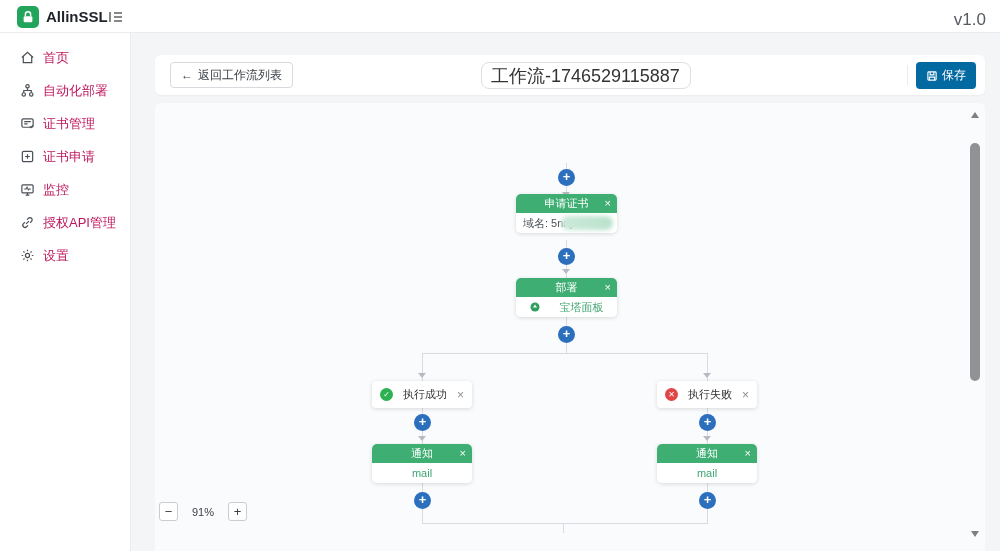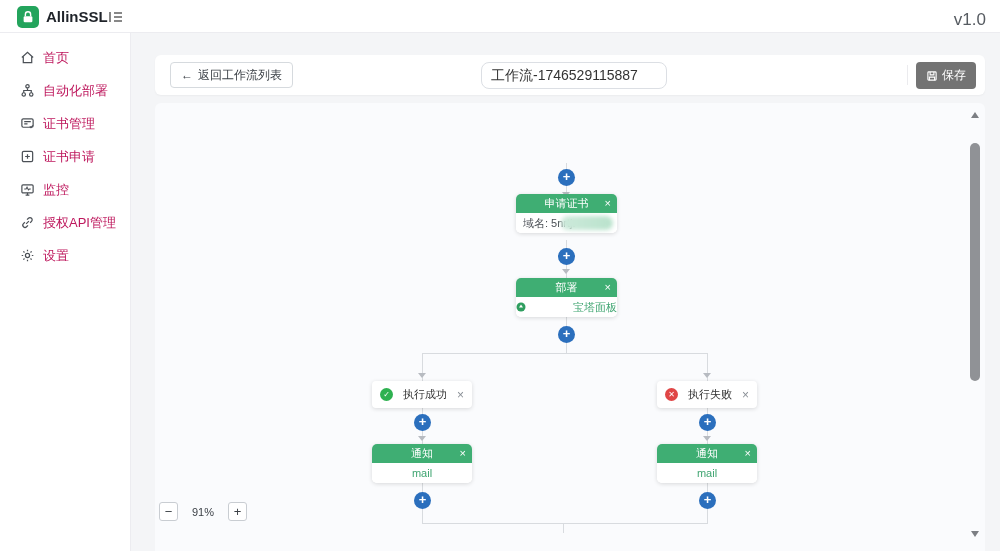--- a/index.html
+++ b/index.html
@@ -23,26 +23,26 @@
   .nav-item svg { margin-right:8px; flex:0 0 auto; }
 
   
   .main { position:absolute; left:131px; top:33px; width:869px; height:518px; background:#f4f5f7; }
 
   .toolbar { position:absolute; left:24px; top:22px; width:830px; height:40px;
     background:#fff; border-radius:6px; box-shadow:0 1px 2px rgba(0,0,0,.04); }
   .back-btn { position:absolute; left:15px; top:7px; height:26px; padding:0 10px;
     display:inline-flex; align-items:center; gap:5px; background:#fff;
     border:1px solid #d6dade; border-radius:4px; font-size:12px; color:#3a3f45; cursor:pointer; }
-  .wf-name-input { position:absolute; left:326px; top:7px; width:186px; height:27px;
-    border:1px solid #dcdfe4; border-radius:8px; padding:0 9px; font-size:14px; color:#333;
+  .wf-name-input { position:absolute; left:326px; top:7px; width:210px; height:27px;
+    border:1px solid #dcdfe4; border-radius:8px; padding:0 9px; font-size:18px; color:#333;
     font-family:"Liberation Sans","DejaVu Sans",sans-serif; background:#fff; }
   .toolbar-divider { position:absolute; left:752px; top:10px; width:1px; height:20px; background:#ebebee; }
   .save-btn { position:absolute; left:761px; top:7px; height:27px; padding:0 10px;
-    display:inline-flex; align-items:center; gap:4px; background:#737373; border:none;
+    display:inline-flex; align-items:center; gap:4px; background:#0369a1; border:none;
     border-radius:4px; font-size:12px; color:#fff; cursor:pointer; }
 
   
   .canvas { position:absolute; left:24px; top:70px; width:830px; height:448px;
     background:#fafbfd; border-radius:6px 6px 0 0; overflow:hidden; }
 
   .c-line { position:absolute; background:#d8dbdf; }
   .c-arrow { position:absolute; width:0; height:0;
     border-left:4px solid transparent; border-right:4px solid transparent;
     border-top:5px solid #b7bbc1; }
@@ -53,21 +53,21 @@
   .node { position:absolute; width:101px; background:#fff; border-radius:5px;
     box-shadow:0 1px 4px rgba(0,0,0,.14); overflow:hidden; font-size:11px; z-index:4; cursor:pointer; }
   .node-header { position:relative; height:19px; line-height:19px; background:#3fae73;
     color:#fff; text-align:center; font-size:11px; }
   .node-close { position:absolute; right:6px; top:0; font-size:11px; color:#fff; cursor:pointer; }
   .node-body { position:relative; height:20px; line-height:20px; text-align:center;
     color:#3fa571; background:#fff; }
   .node-body.left { text-align:left; padding-left:7px; color:#4a4f55; }
   .blur-blob { position:absolute; right:4px; top:3px; width:52px; height:14px;
     background:linear-gradient(90deg,#cdeadb,#b9e2cc); border-radius:8px; filter:blur(2px); }
-  .deploy-body { display:flex; align-items:center; justify-content:space-between; gap:20px; }
+  .deploy-body { display:flex; align-items:center; justify-content:center; gap:20px; }
 
   .branch-card { position:absolute; width:100px; height:27px; background:#fff; border-radius:4px;
     box-shadow:0 1px 4px rgba(0,0,0,.14); display:flex; align-items:center;
     font-size:11px; color:#333; z-index:4; cursor:pointer; }
   .status-dot { width:13px; height:13px; border-radius:50%; margin-left:8px;
     color:#fff; font-size:8px; line-height:13px; text-align:center; flex:0 0 auto; }
   .status-dot.ok { background:#2eb150; }
   .status-dot.fail { background:#e04646; }
   .branch-label { flex:1; text-align:center; }
   .branch-close { margin-right:8px; color:#8a8f96; font-size:12px; cursor:pointer; }

